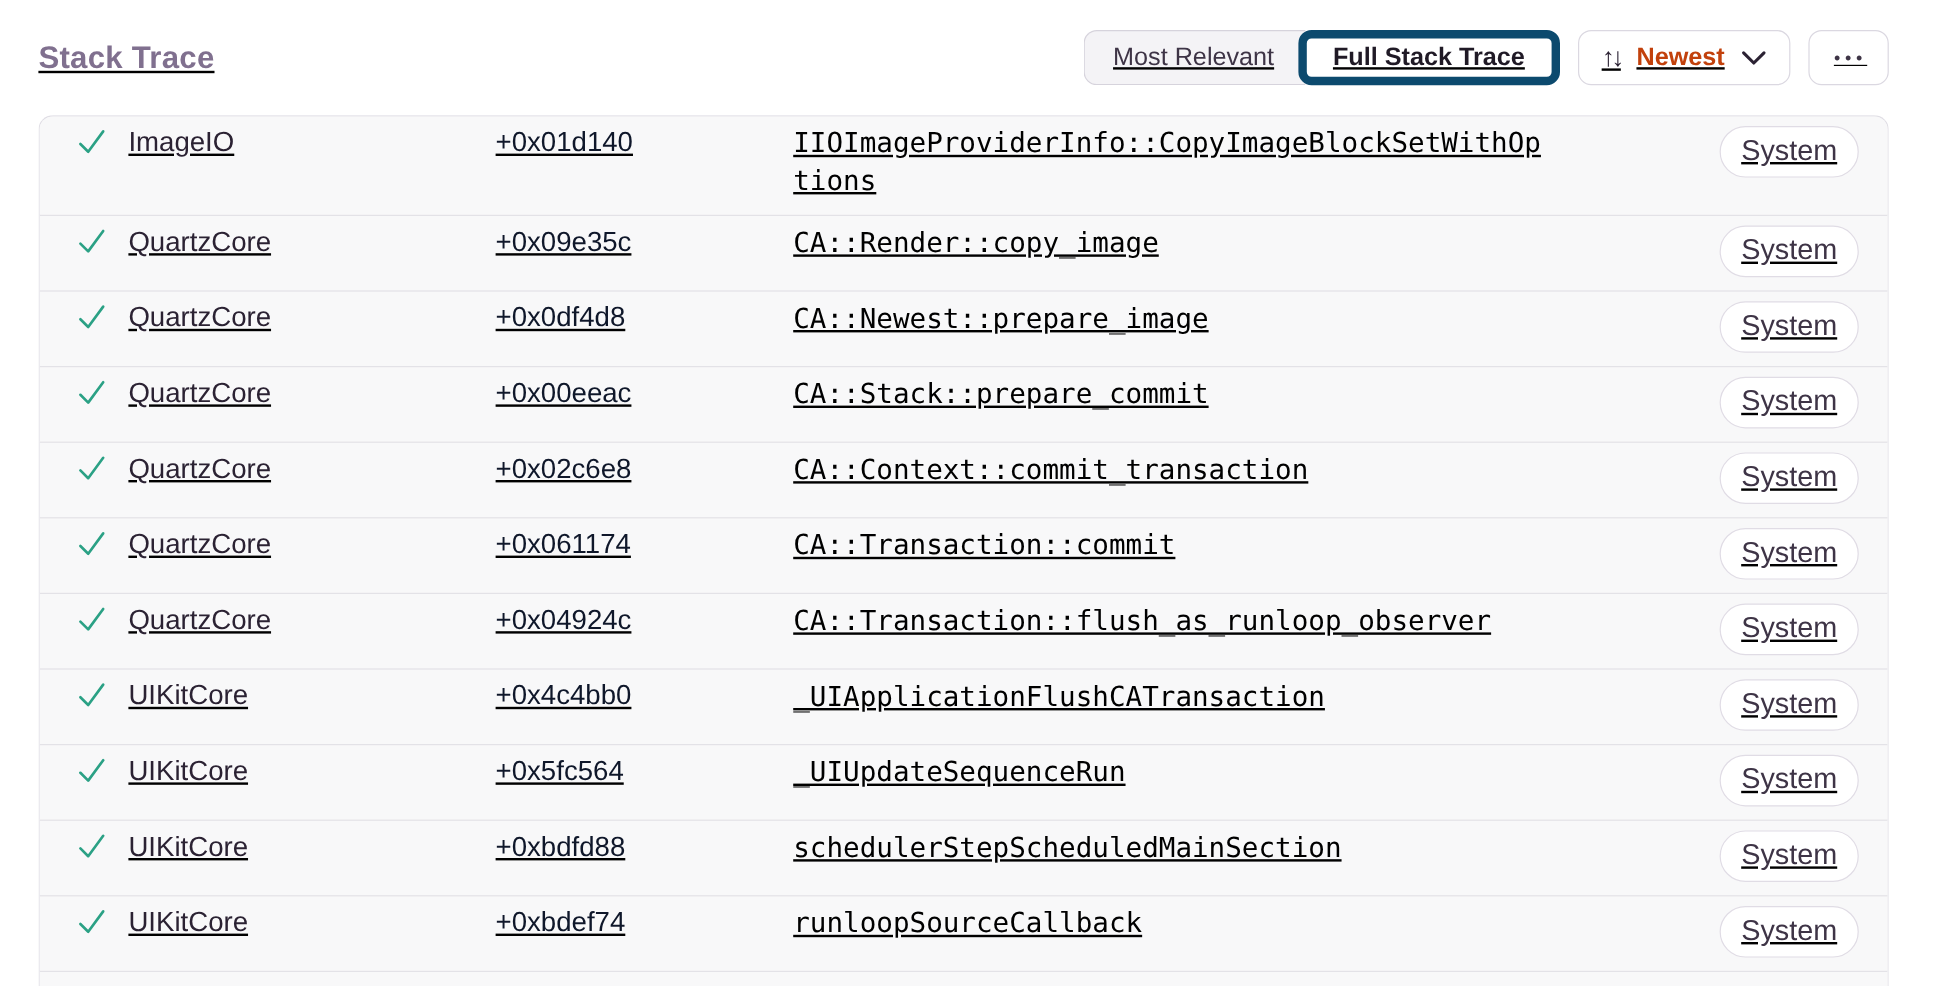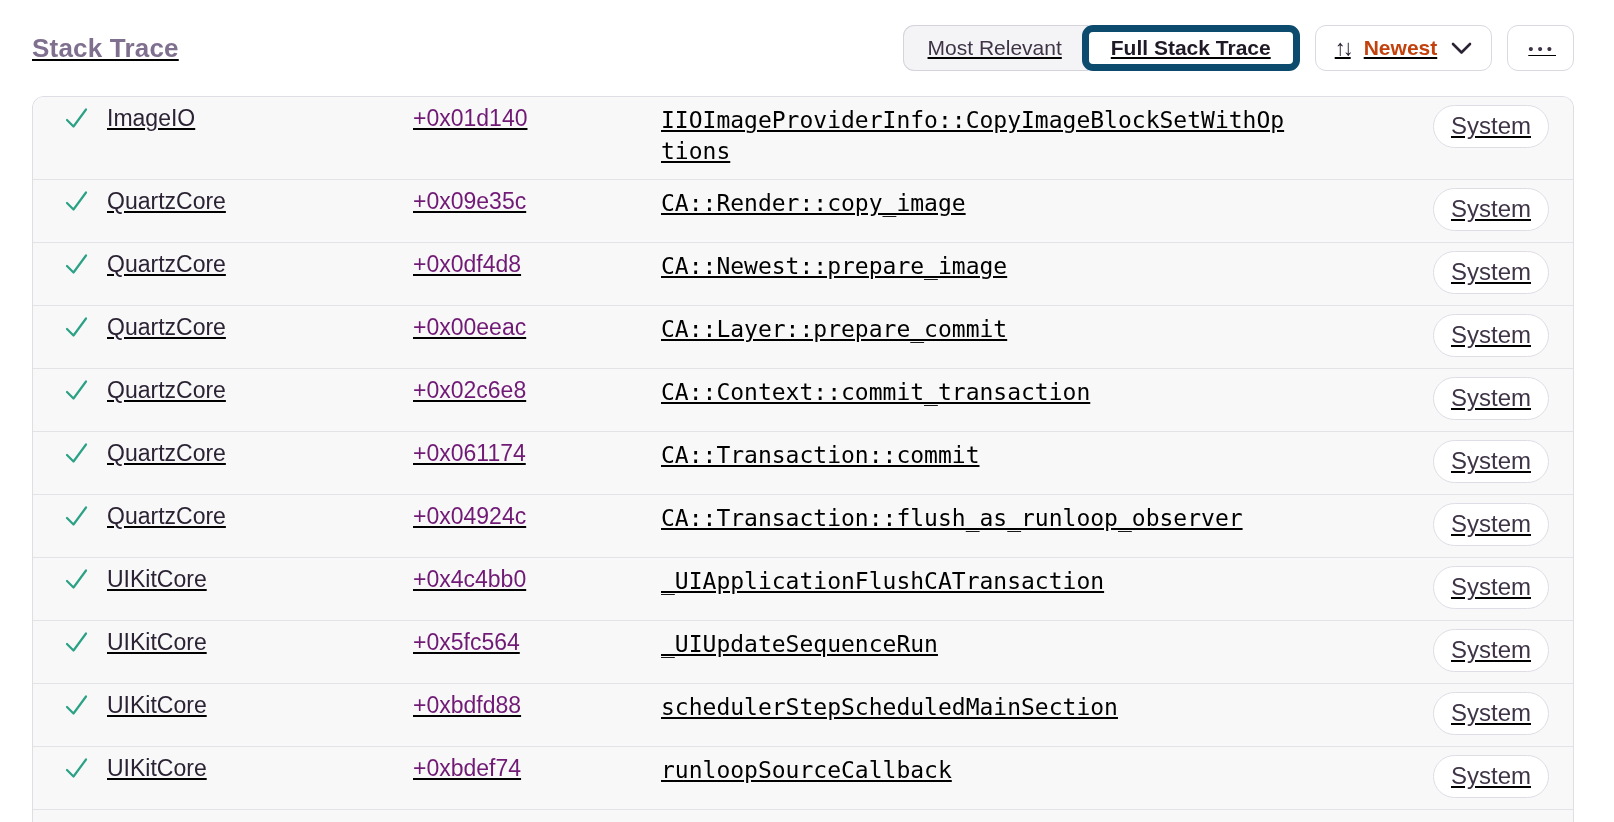--- a/index.html
+++ b/index.html
@@ -111,21 +111,21 @@
   .cell-module {
     width: 306px;
     flex: 0 0 306px;
     font-size: 23px;
     color: #2B2233;
   }
   .cell-addr {
     width: 248px;
     flex: 0 0 248px;
     font-size: 23px;
-    color: #701a75;
+    color: #0f172a;
     text-decoration: none;
   }
   .cell-func {
     width: 632px;
     flex: 0 0 632px;
     font-family: "DejaVu Sans Mono", monospace;
     font-size: 23px;
     line-height: 31px;
     color: #000000;
     word-break: break-all;
@@ -209,21 +209,21 @@
   </div>
 
   <div class="row">
     <span class="cell-check">
       <svg width="27" height="27" viewBox="0 0 27 27">
         <polyline points="4,15 10.5,21.5 23,4.5" fill="none" stroke="#2BA185" stroke-width="2.2" stroke-linecap="round" stroke-linejoin="round"></polyline>
       </svg>
     </span>
     <span class="cell-module">QuartzCore</span>
     <a class="cell-addr">+0x00eeac</a>
-    <span class="cell-func">CA::Layer::prepare_commit</span>
+    <span class="cell-func">CA::Stack::prepare_commit</span>
     <span class="badge">System</span>
   </div>
 
   <div class="row">
     <span class="cell-check">
       <svg width="27" height="27" viewBox="0 0 27 27">
         <polyline points="4,15 10.5,21.5 23,4.5" fill="none" stroke="#2BA185" stroke-width="2.2" stroke-linecap="round" stroke-linejoin="round"></polyline>
       </svg>
     </span>
     <span class="cell-module">QuartzCore</span>

